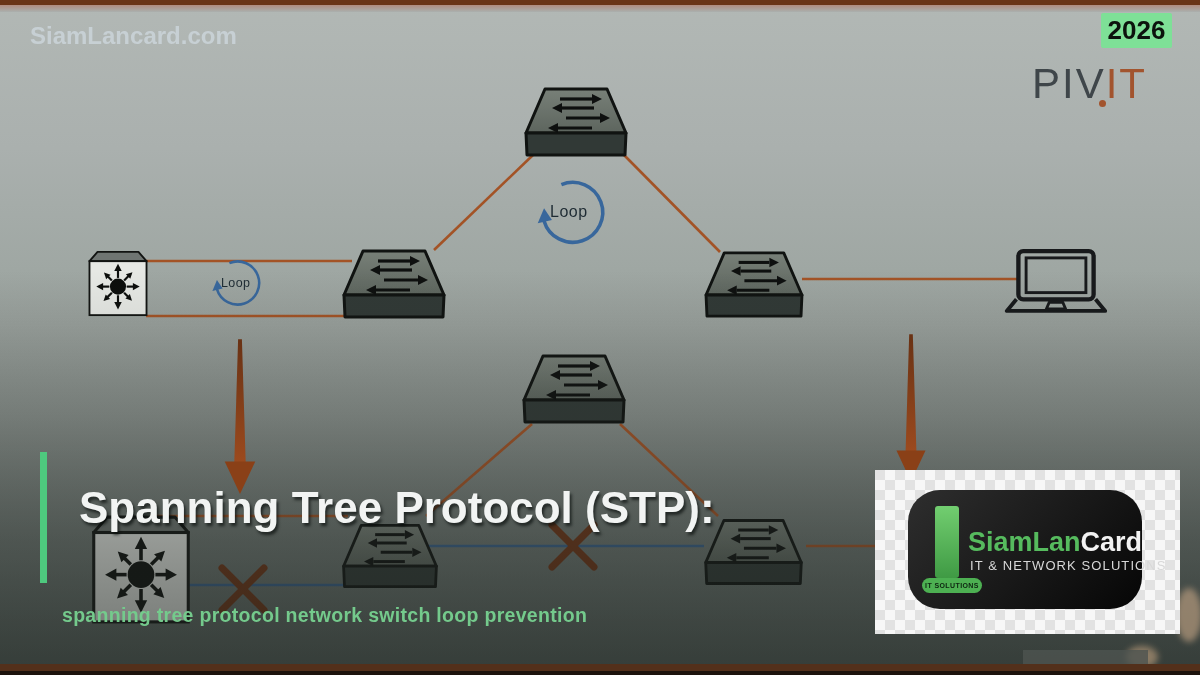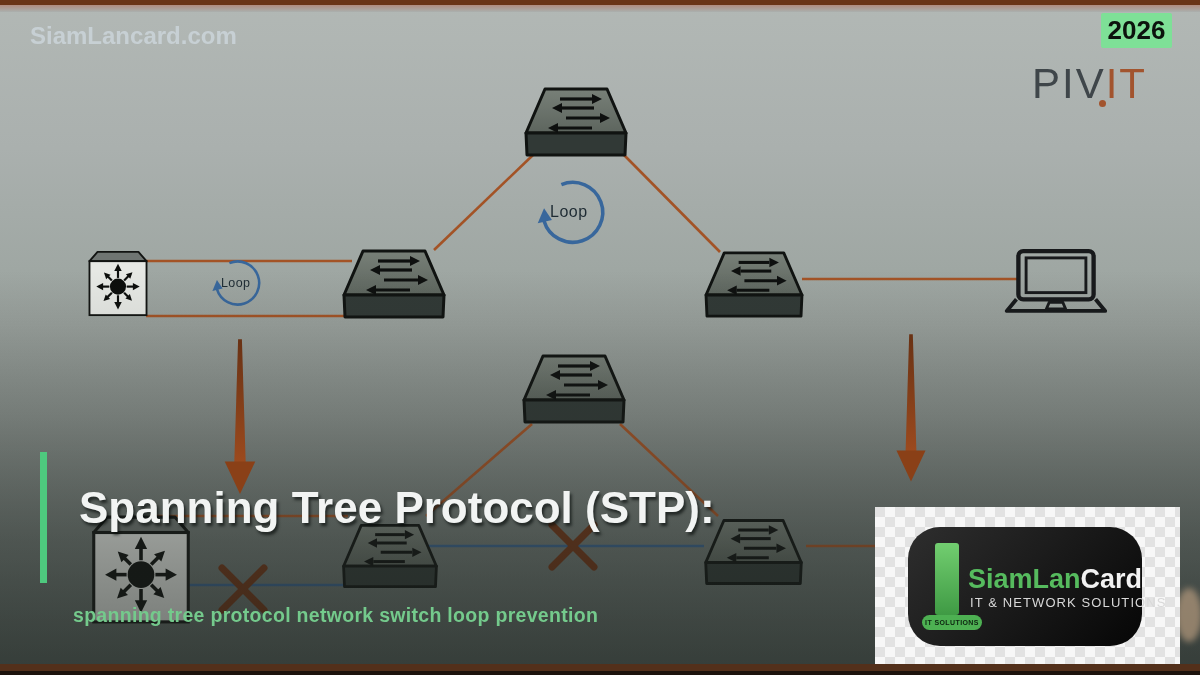--- a/index.html
+++ b/index.html
@@ -33,23 +33,23 @@
   .brand{left:1032px;top:60px;width:140px;font-size:42px;letter-spacing:2px;z-index:7;}
   .brand .b1{color:#3f464a;}
   .brand .b2{color:#a2542e;}
   .brand-dot{left:1099px;top:100px;width:7px;height:7px;border-radius:50%;background:#a2542e;z-index:7;}
   
   .accent-bar{left:40px;top:452px;width:7px;height:131px;background:#4ec97e;z-index:4;}
   .title{z-index:4;color:#f2f4f3;font-weight:bold;white-space:nowrap;
     text-shadow:2px 3px 3px rgba(8,12,10,.65);margin-left:17px;}
   .title1{left:62px;top:483px;font-size:44px;}
   .title2{left:62px;top:534px;font-size:44px;}
-  .subtitle{left:73px;top:604px;font-size:19.5px;font-weight:bold;color:#74ca8c;letter-spacing:.3px;z-index:4;white-space:nowrap;}
-  
-  .checker{left:875px;top:507px;width:305px;height:164px;z-index:4;
+  .subtitle{left:62px;top:604px;font-size:19.5px;font-weight:bold;color:#74ca8c;letter-spacing:.3px;z-index:4;white-space:nowrap;}
+  
+  .checker{left:875px;top:470px;width:305px;height:164px;z-index:4;
     background:repeating-conic-gradient(#f7f7f7 0% 25%, #e2e2e2 0% 50%);background-size:20px 20px;}
   .logo-card{left:33px;top:20px;width:234px;height:119px;border-radius:32px;
     background:linear-gradient(135deg,#2e2e2e 0%,#121212 70%,#060606 100%);}
   .logo-bar{left:27px;top:16px;width:24px;height:72px;border-radius:3px;
     background:linear-gradient(180deg,#72ce70,#3f9a44);}
   .logo-ribbon{left:14px;top:88px;width:60px;height:15px;background:#4db052;border-radius:8px;
     display:flex;align-items:center;justify-content:center;font-size:7px;font-weight:bold;color:#0d2410;letter-spacing:.4px;}
   .logo-name{left:60px;top:37px;font-size:27px;font-weight:bold;white-space:nowrap;}
   .logo-name .g{color:#56bb5e;}
   .logo-name .w{color:#f2f2f2;}

